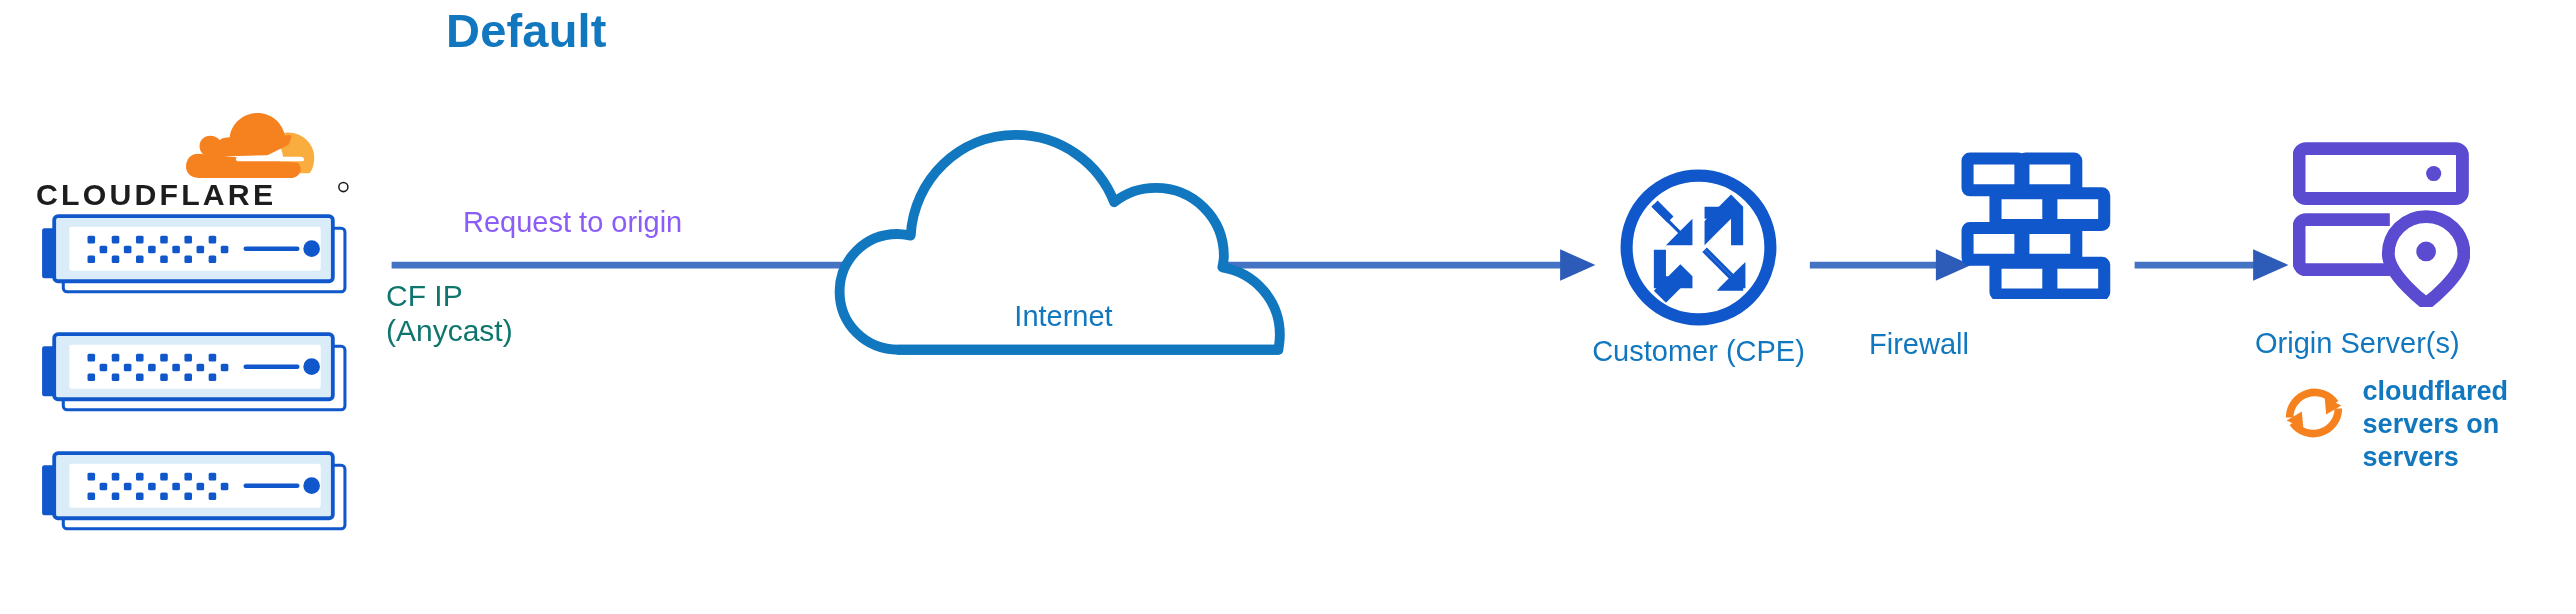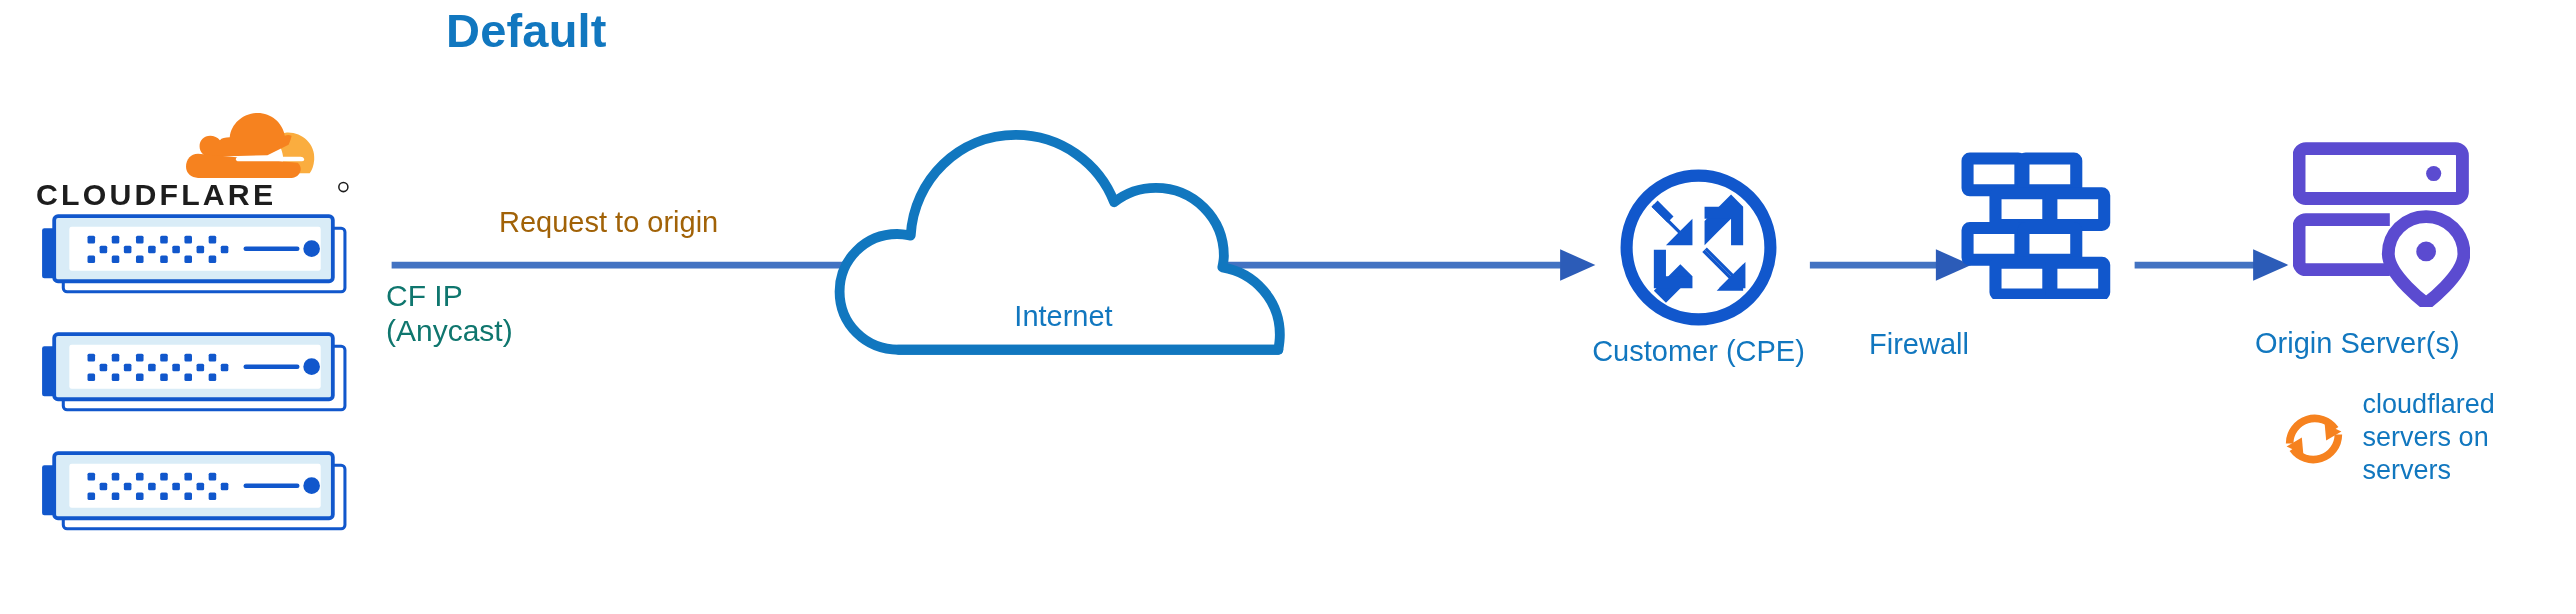--- a/index.html
+++ b/index.html
@@ -59,23 +59,22 @@
     width: 318px;
     height: 82px;
   }
   .rack svg { display: block; width: 100%; height: 100%; }
 
   
   #lbl-request {
     left: 463px;
     top: 206px;
     font-size: 29px;
-    color: #a16207;
+    color: #8b5cf6;
     white-space: nowrap;
-    margin-left: 36px;
   }
   #lbl-cfip {
     left: 386px;
     top: 278px;
     font-size: 30px;
     color: #0f766e;
     line-height: 1.18;
     white-space: nowrap;
   }
 
@@ -164,25 +163,26 @@
     width: 318px;
     text-align: left;
     font-size: 29px;
     color: #1177bf;
     white-space: nowrap;
   }
 
   
   #cloudflared-note {
     left: 2279px;
-    top: 388px;
+    top: 375px;
     width: 297px;
     display: flex;
-    align-items: center;
+    align-items: flex-start;
     gap: 13.6px;
+    font-weight: bold;
   }
   #cloudflared-icon {
     flex: 0 0 auto;
     width: 70px;
     height: 70px;
     margin-top: 3px;
   }
   #cloudflared-icon svg { display: block; width: 100%; height: 100%; }
   #lbl-cloudflared {
     font-size: 27px;

